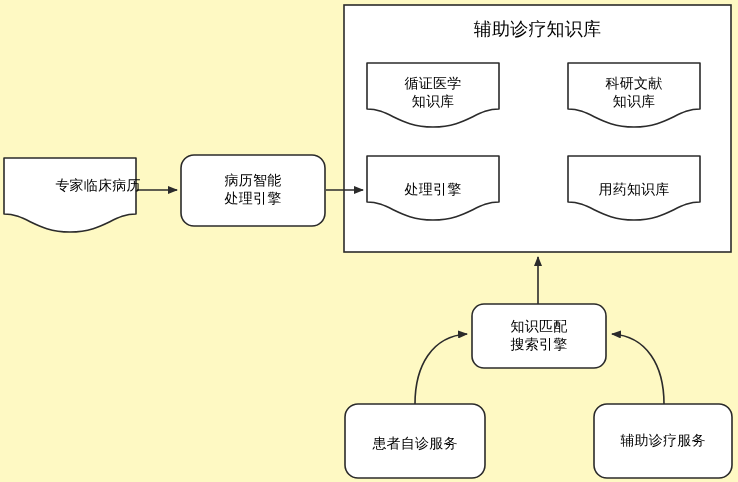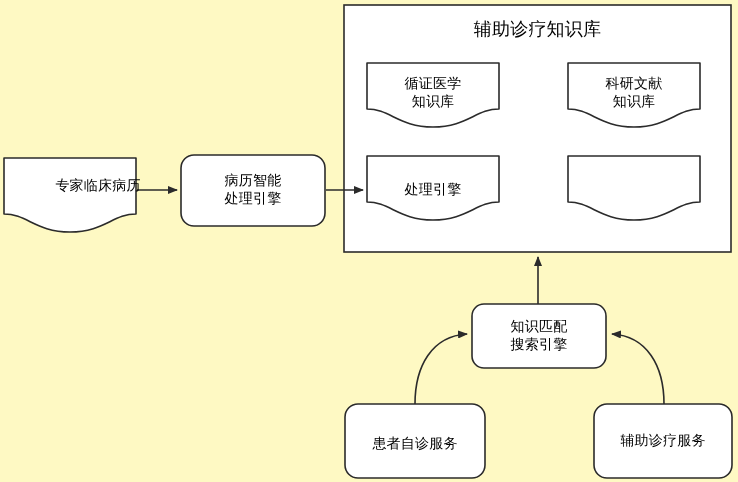--- a/index.html
+++ b/index.html
@@ -105,20 +105,21 @@
 处理引擎</div>
 
   <div class="node-label fs17" style="left:367px; top:67px; width:132px; height:52px;">循证医学
 知识库</div>
 
   <div class="node-label fs17" style="left:568px; top:67px; width:132px; height:52px;">科研文献
 知识库</div>
 
   <div class="node-label fs17" style="left:367px; top:176px; width:132px; height:28px;">处理引擎</div>
 
+  <div class="node-label fs17" style="left:568px; top:176px; width:132px; height:28px;">用药知识库</div>
 
   <div class="node-label fs17" style="left:472px; top:310px; width:134px; height:52px;">知识匹配
 搜索引擎</div>
 
   <div class="node-label fs17" style="left:345px; top:430px; width:140px; height:28px;">患者自诊服务</div>
 
   <div class="node-label fs17" style="left:594px; top:427px; width:138px; height:28px;">辅助诊疗服务</div>
 
   <div class="hit" style="left:4px; top:158px; width:133px; height:74px;"></div>
   <div class="hit" style="left:181px; top:155px; width:144px; height:71px;"></div>

